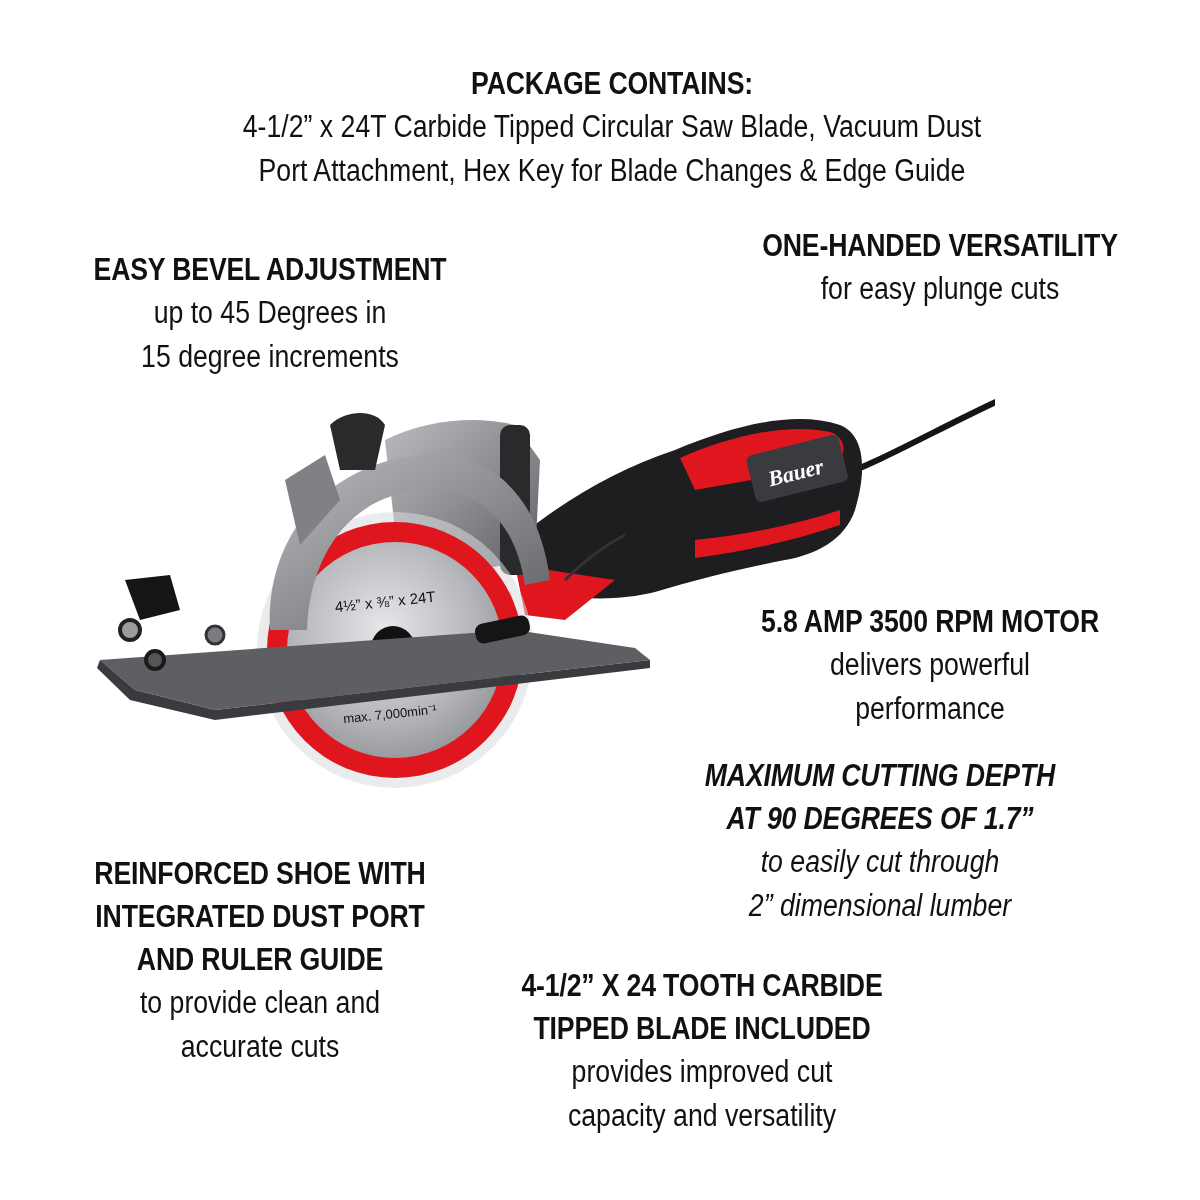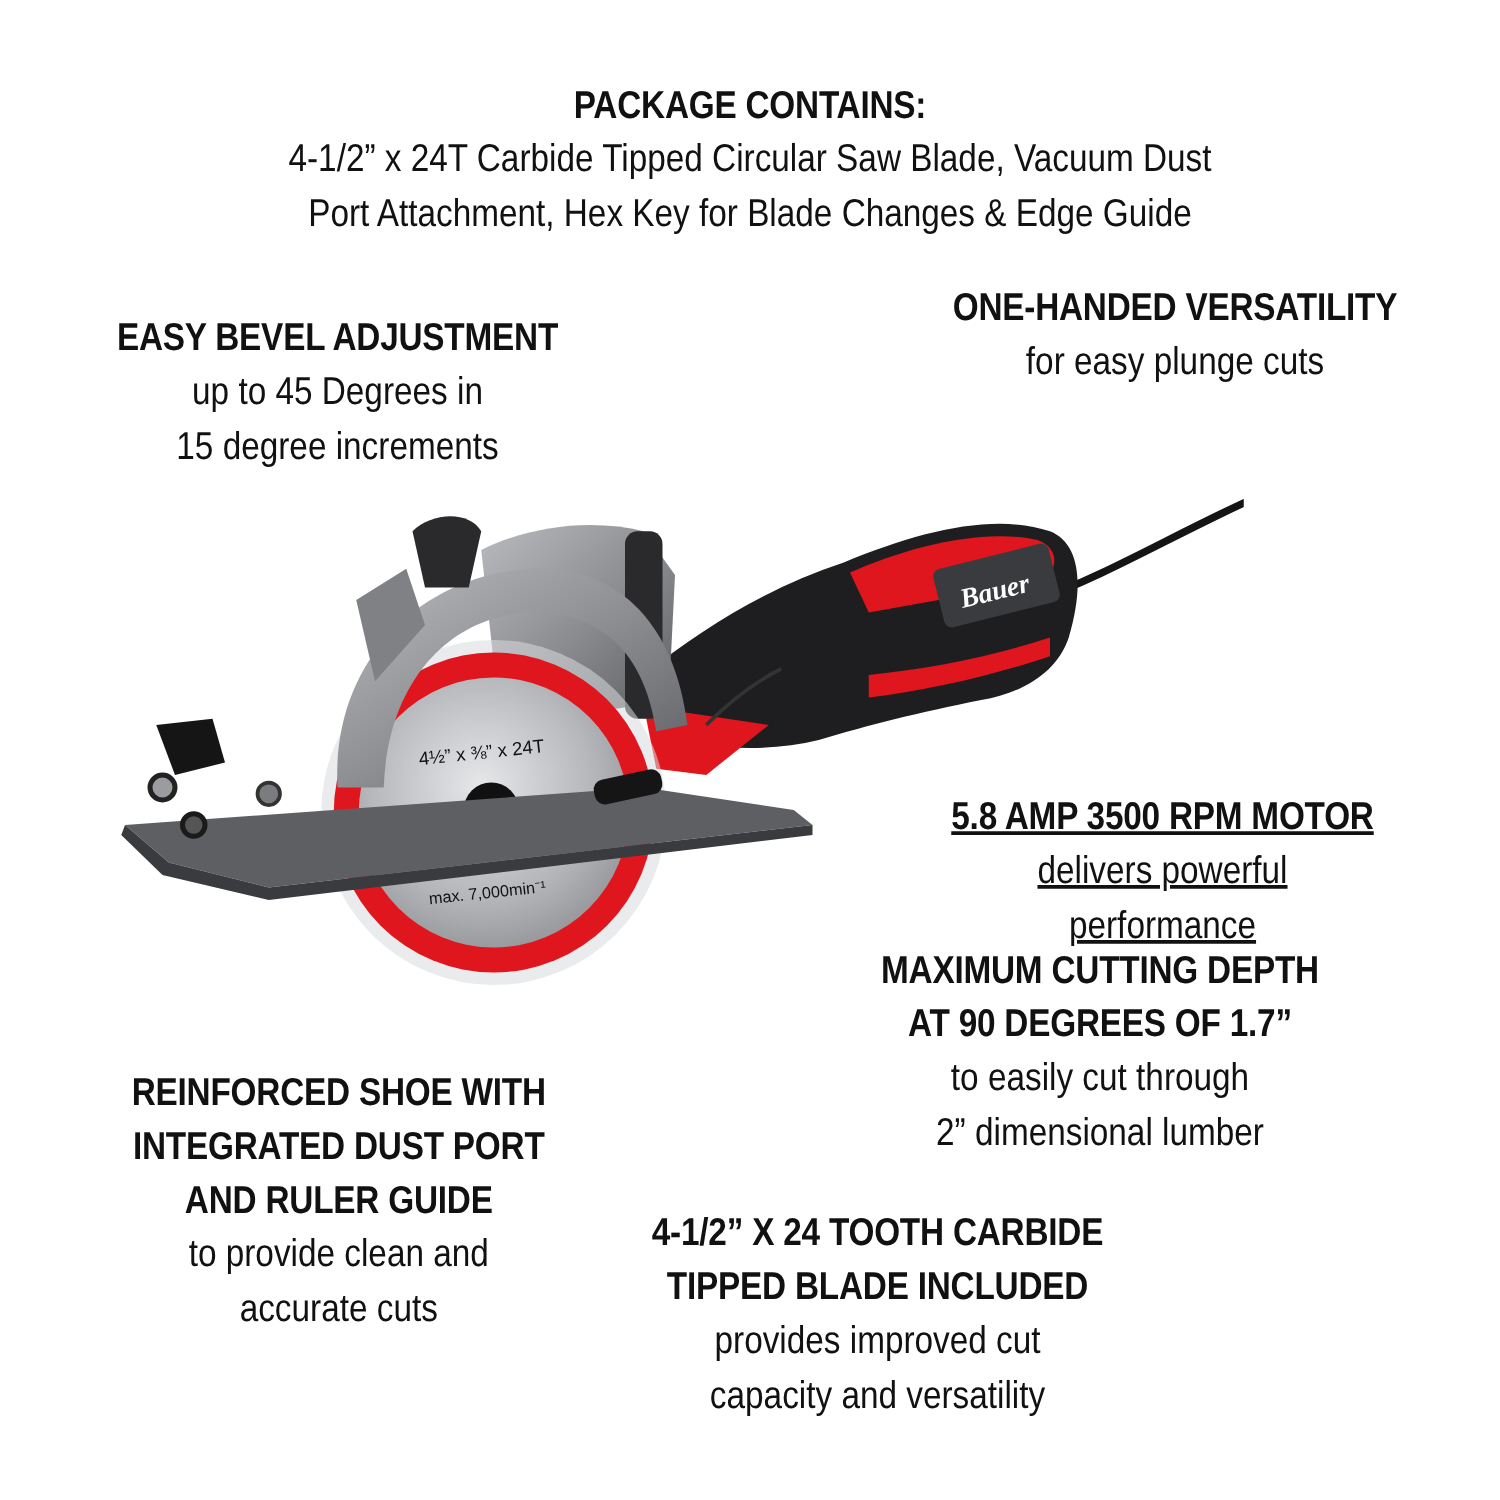--- a/index.html
+++ b/index.html
@@ -1,26 +1,26 @@
 <!DOCTYPE html>
 <html><head>
 <meta charset="utf-8">
 <style>
   html, body { margin: 0; padding: 0; background: #ffffff; }
   body { width: 1200px; height: 1200px; position: relative; overflow: hidden; font-family: "Liberation Sans", "DejaVu Sans", sans-serif; color: #111; }
   .block { position: absolute; text-align: center; }
   .hd { font-weight: 700; font-size: 31px; line-height: 43px; letter-spacing: -0.2px; transform: scaleX(0.86); transform-origin: center; white-space: nowrap; }
   .bd { font-weight: 400; font-size: 31px; line-height: 44px; transform: scaleX(0.86); transform-origin: center; white-space: nowrap; }
   .line { display: block; }
-  #b-package { left: 100px; top: 62px; width: 1000px; }
+  #b-package { left: 112px; top: 62px; width: 1000px; }
   #b-onehand { left: 720px; top: 224px; width: 440px; text-align: center; }
   #b-bevel { left: 50px; top: 248px; width: 440px; }
-  #b-motor { left: 700px; top: 631px; width: 460px; text-decoration: underline; }
-  #b-depth { left: 640px; top: 754px; width: 480px; }
-  #b-shoe { left: 51px; top: 852px; width: 440px; }
+  #b-motor { left: 700px; top: 600px; width: 460px; }
+  #b-depth { left: 640px; top: 754px; width: 480px; font-style: italic; }
+  #b-shoe { left: 40px; top: 852px; width: 440px; }
   #b-blade { left: 452px; top: 964px; width: 500px; }
   #saw { position: absolute; left: 95px; top: 330px; width: 900px; height: 460px; }
 </style>
 </head>
 <body>
 
 <div class="block" id="b-package">
   <span class="hd line">PACKAGE CONTAINS:</span>
   <span class="bd line">4-1/2” x 24T Carbide Tipped Circular Saw Blade, Vacuum Dust</span>
   <span class="bd line">Port Attachment, Hex Key for Blade Changes &amp; Edge Guide</span>

